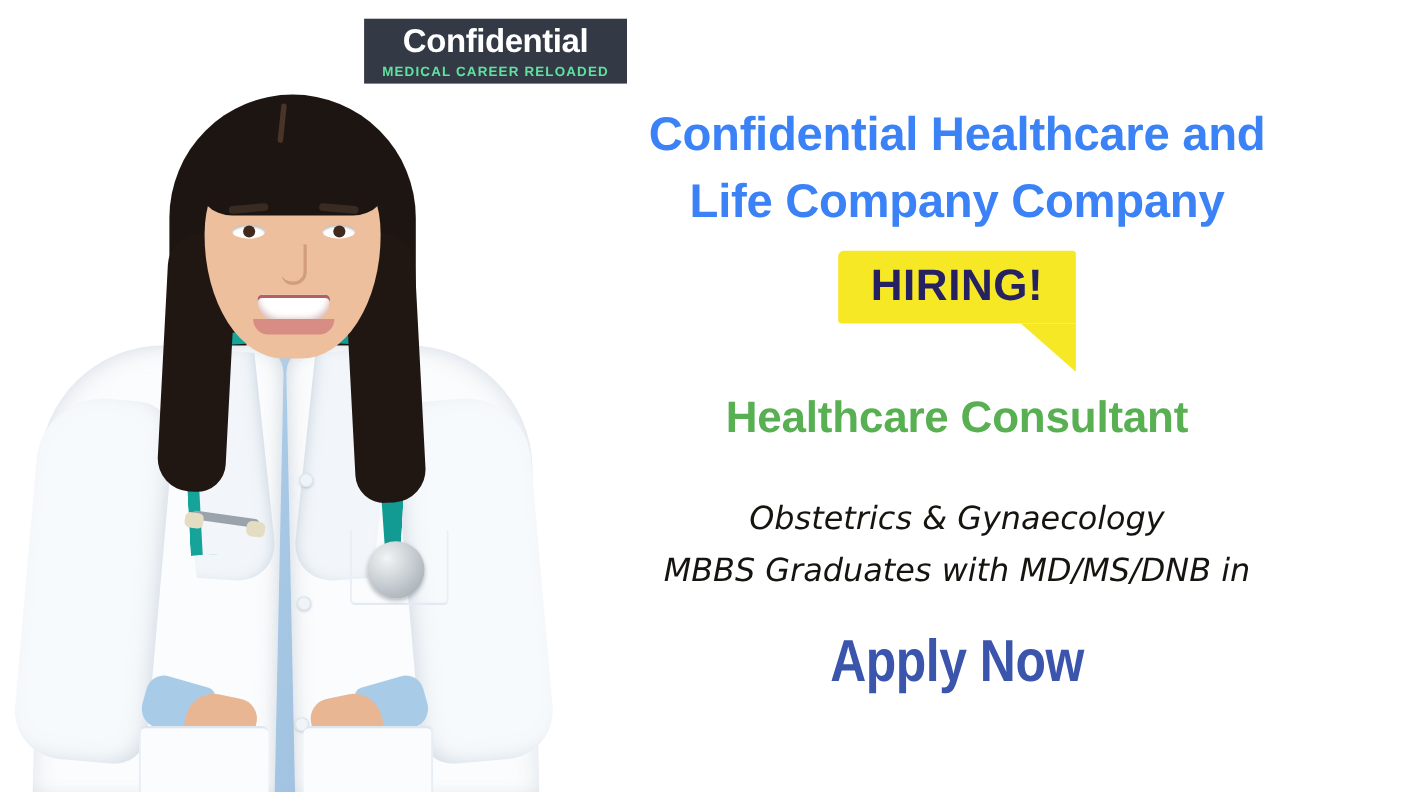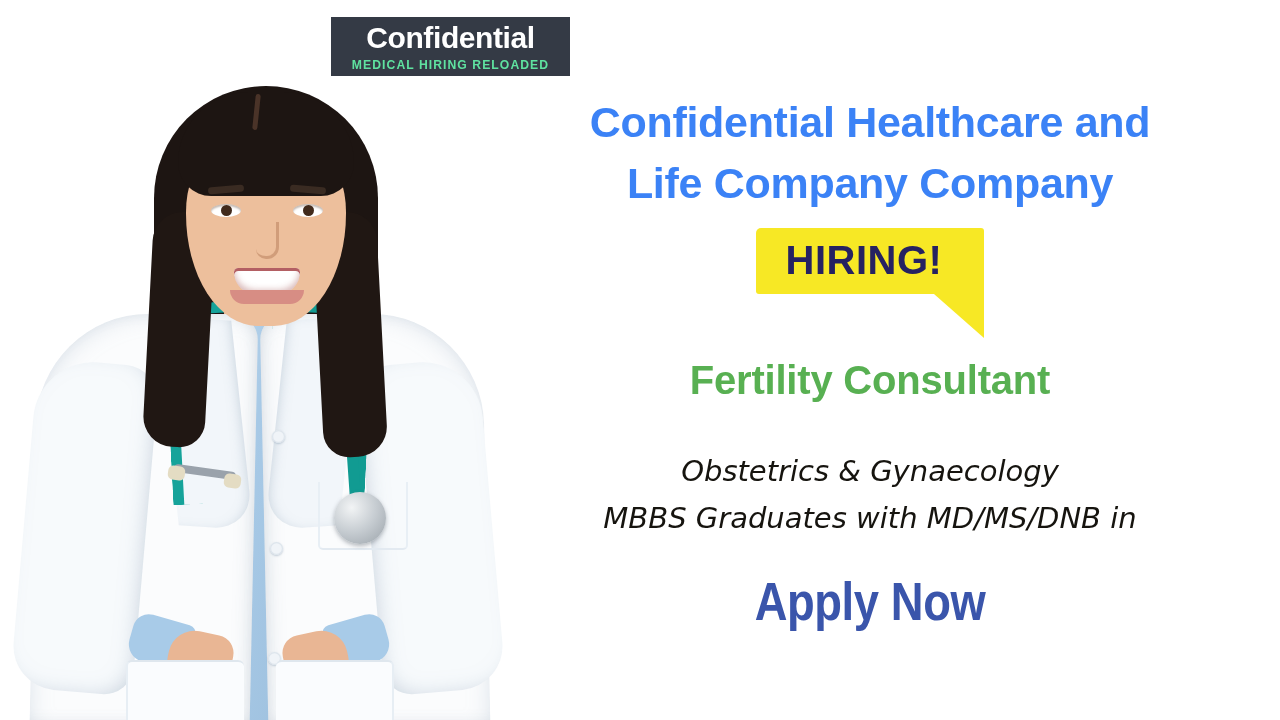--- a/index.html
+++ b/index.html
@@ -384,21 +384,21 @@
     position: absolute;
     left: 0; top: 228px;
     width: 740px;
     display: flex;
     justify-content: center;
   }
   .bubble {
     position: relative;
     background: #f7e825;
     border-radius: 5px 3px 0 3px;
-    padding: 12px 42px 14px 30px;
+    padding: 12px 30px 14px 30px;
   }
   .bubble-text {
     display: block;
     color: #262261;
     font-size: 40px;
     font-weight: bold;
     letter-spacing: 0.5px;
     line-height: 1;
   }
   .bubble-tail {
@@ -446,21 +446,21 @@
     font-family: "Liberation Sans Narrow", "Liberation Sans", sans-serif;
   }
 </style>
 </head>
 <body>
 
 <div id="poster">
 
   <div class="logo-badge">
     <span class="logo-wordmark">Confidential</span>
-    <span class="logo-tagline">MEDICAL HIRING RELOADED</span>
+    <span class="logo-tagline">MEDICAL CAREER RELOADED</span>
   </div>
 
   <div class="doctor">
     <div class="hair-back"></div>
     <div class="doc-neck"></div>
     <div class="doc-shoulders"></div>
     <div class="doc-scrub"></div>
     <div class="doc-scrub-shade"></div>
     <div class="coat-left"></div>
     <div class="coat-right"></div>
@@ -508,21 +508,21 @@
       <span class="hl-line">Life Company Company</span>
     </div>
 
     <div class="bubble-wrap">
       <div class="bubble">
         <span class="bubble-text">HIRING!</span>
         <span class="bubble-tail"></span>
       </div>
     </div>
 
-    <div class="job-title">Fertility Consultant</div>
+    <div class="job-title">Healthcare Consultant</div>
 
     <div class="qualification">
       <span class="q-line">Obstetrics &amp; Gynaecology</span>
       <span class="q-line">MBBS Graduates with MD/MS/DNB in</span>
     </div>
 
     <div class="cta">Apply Now</div>
 
   </div>
 </div>

